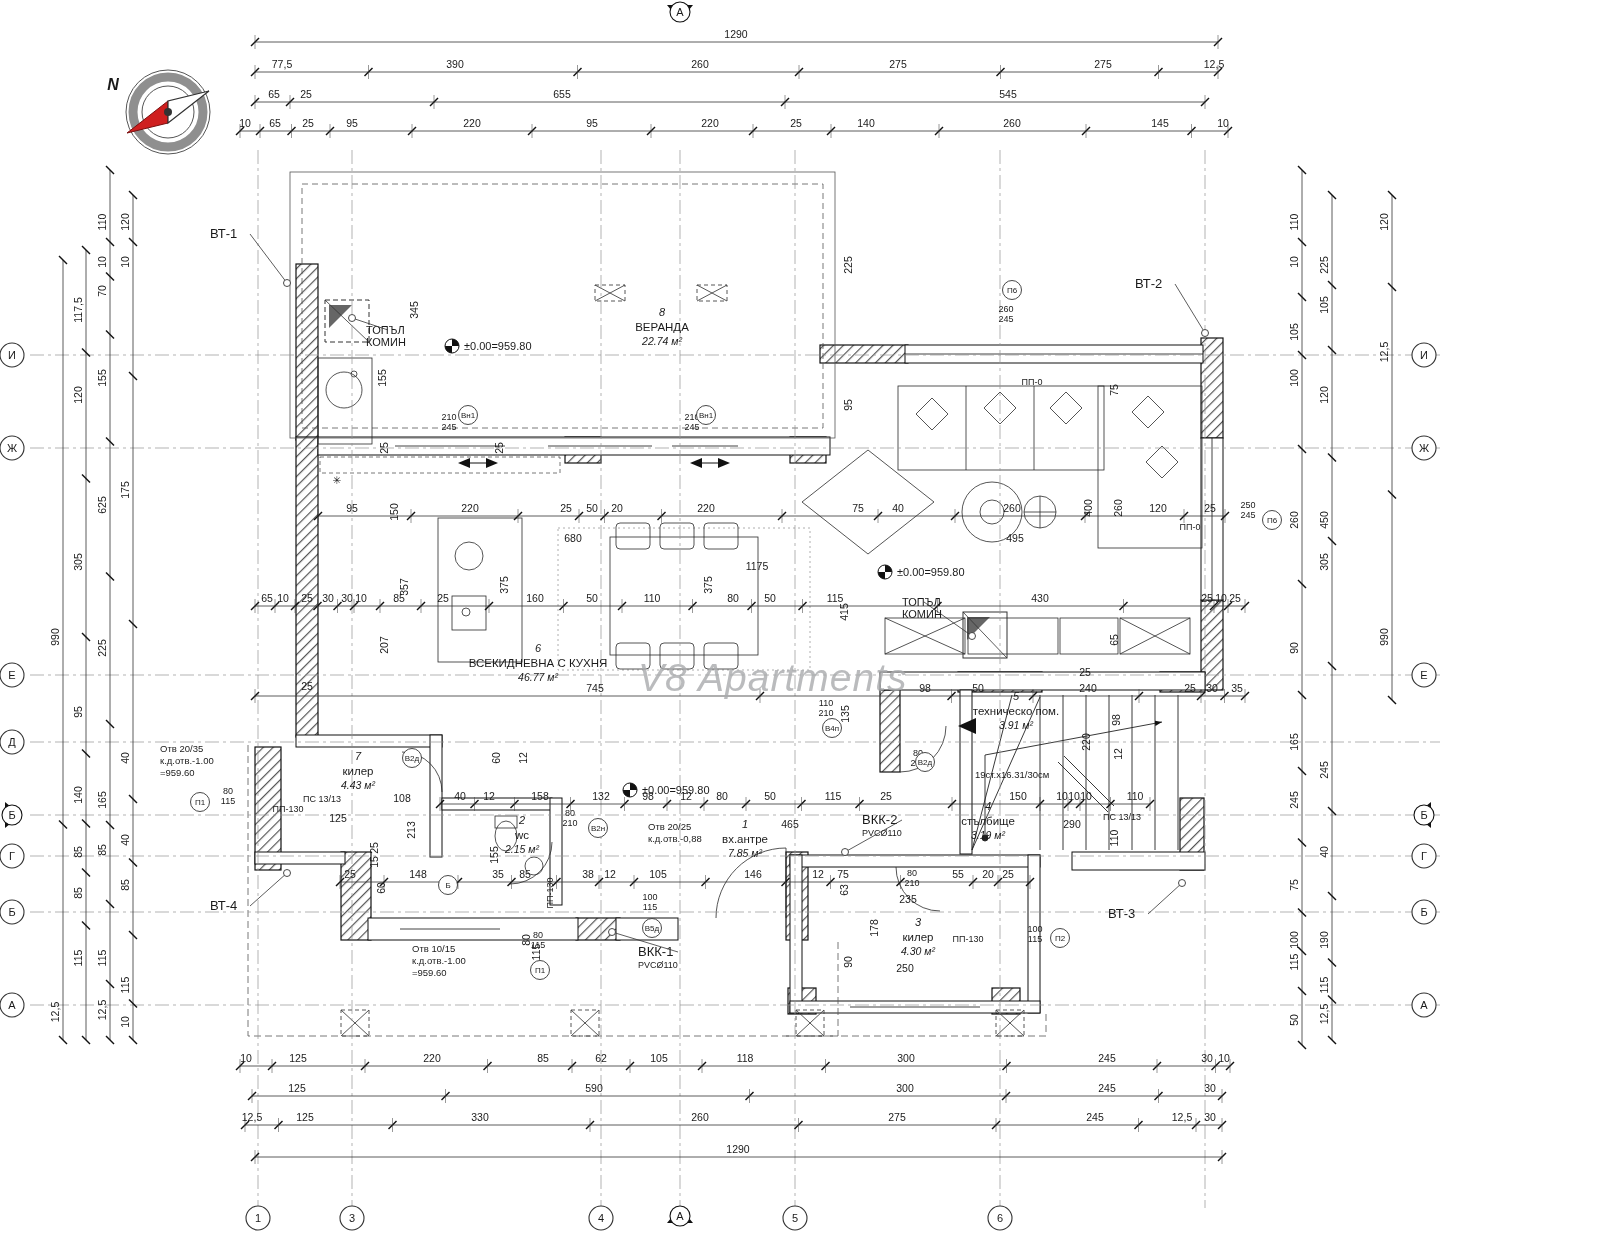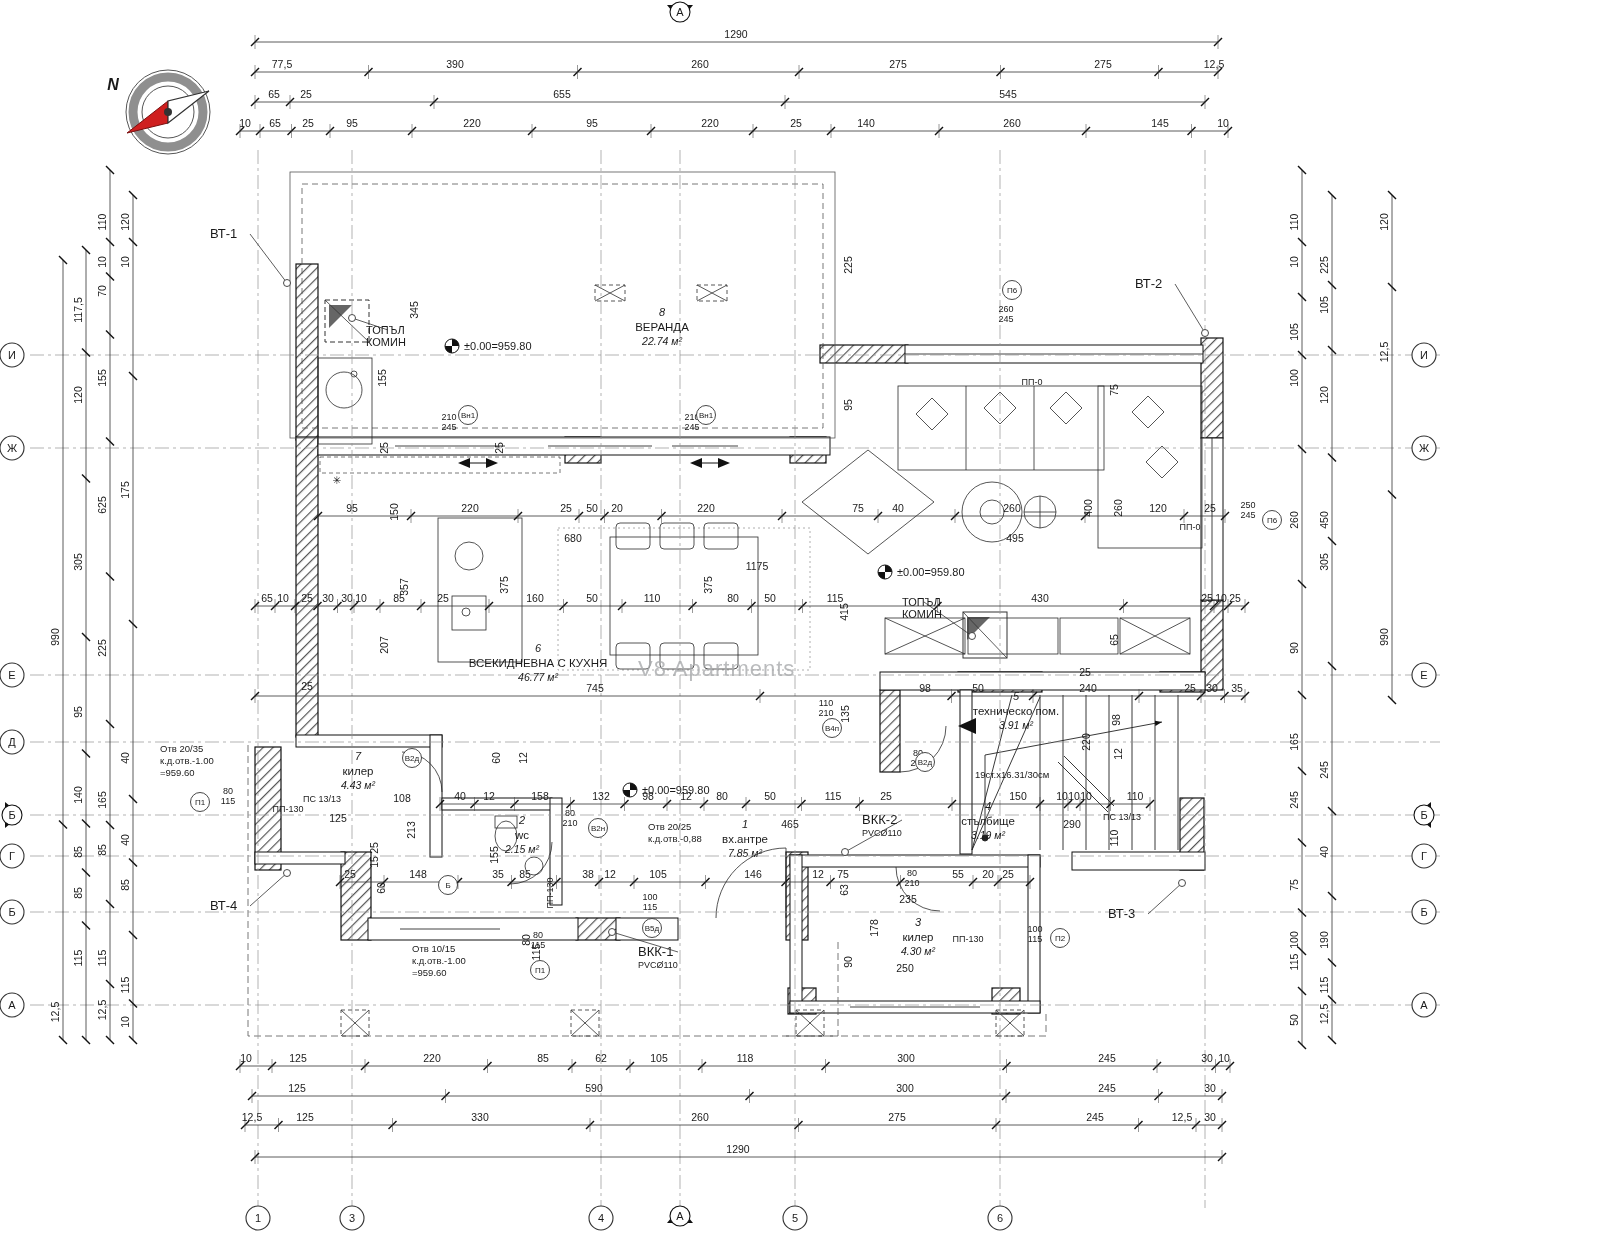--- a/index.html
+++ b/index.html
@@ -19,22 +19,22 @@
   .co-med{font-size:11px;}
   .co-small{font-size:9.5px;}
   .lvl{font-size:11px;}
   .bub-t{font-size:11px;}
   .nlab{font-size:16px;font-style:italic;font-weight:bold;}
   .grid{stroke:#949494;stroke-width:.7;stroke-dasharray:14 4 3 4;}
   .dimline{stroke:#333;stroke-width:.8;}
   .tick{stroke:#111;stroke-width:1.4;}
   .ext{stroke:#444;stroke-width:.55;}
   .leader{stroke:#333;stroke-width:.8;fill:none;}
-  #watermark{position:absolute;left:638px;top:656px;font-size:22px;color:#a9abad;
-             opacity:.8;letter-spacing:1px;pointer-events:none;}
+  #watermark{position:absolute;left:638px;top:656px;font-size:39px;color:#a9abad;
+             opacity:.8;letter-spacing:1px;pointer-events:none;font-style:italic;}
 </style>
 </head>
 <body>
 
 <div id="sheet">
 
   <svg id="plan-svg" width="1600" height="1250" viewBox="0 0 1600 1250">
     <defs>
       <pattern id="hatch" width="7" height="7" patternUnits="userSpaceOnUse" patternTransform="rotate(45)">
         <rect width="7" height="7" fill="#fff"></rect>

